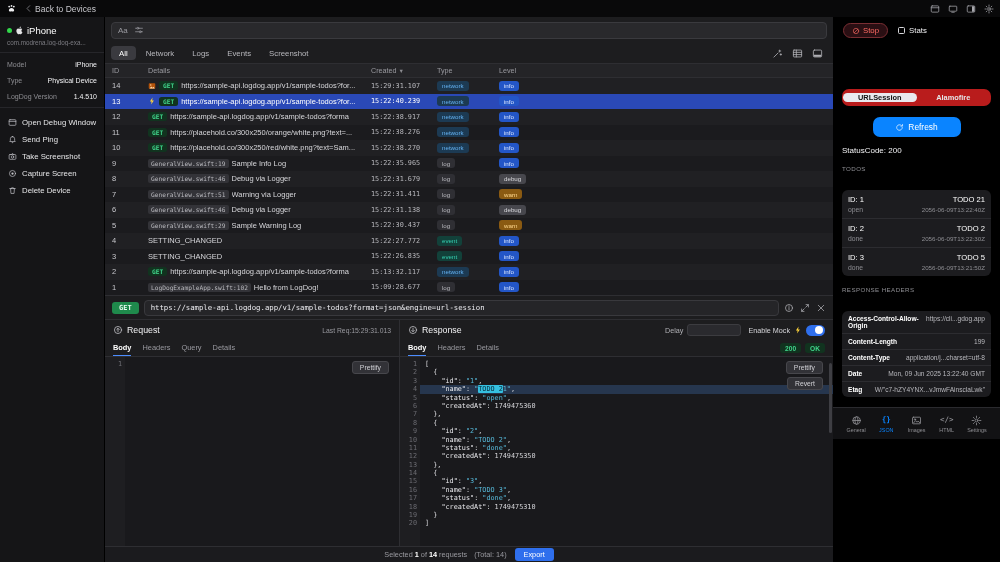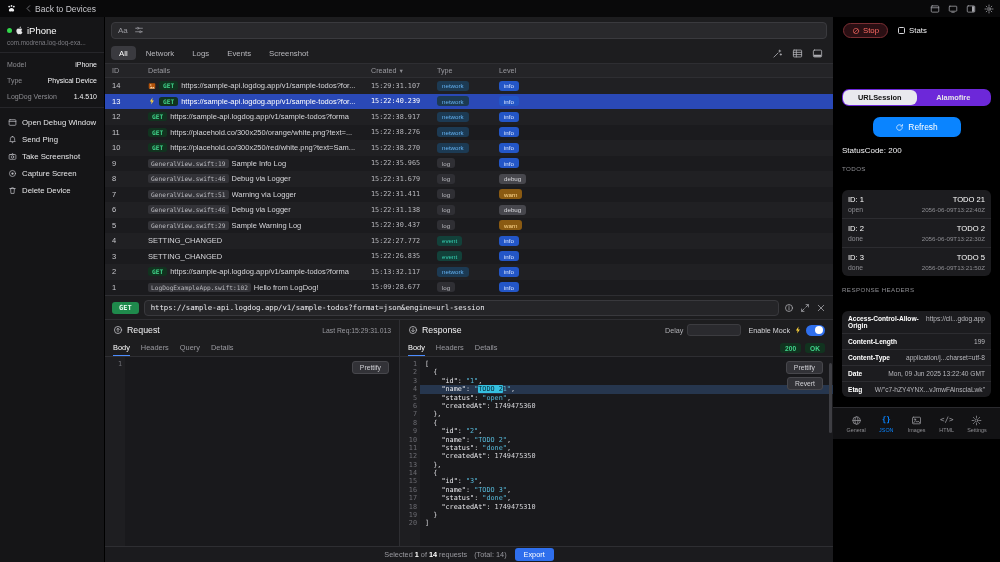--- a/index.html
+++ b/index.html
@@ -97,21 +97,21 @@
 .delay-input{width:54px;height:12px;background:#2a2a2e;border:1px solid #3c3c40;border-radius:3px;outline:none;color:#e5e5e7;font-size:7px;padding:0 4px;}
 .mock-label{font-size:7.2px;color:#d6d6da;margin-left:3px;}
 .bolt{width:8px;height:8px;}
 .toggle{width:19px;height:11px;border-radius:6px;background:#3a3a3e;position:relative;display:inline-block;flex:0 0 auto;}
 .toggle.on{background:#2f6fed;}
 .knob{position:absolute;top:1.5px;width:8px;height:8px;border-radius:50%;background:#fff;left:2px;}
 .toggle.on .knob{left:auto;right:2px;}
 .panel-tabs{height:17px;display:flex;align-items:center;justify-content:space-between;padding:0 8px;border-bottom:1px solid #2e2e32;flex:0 0 auto;}
 .pt-left{display:flex;gap:11px;height:100%;align-items:stretch;}
 .ptab{font-size:7.4px;color:#9a9aa0;display:flex;align-items:center;border-bottom:1.5px solid transparent;}
-.ptab.active{color:#fff;border-bottom-color:#4c8dff;}
+.ptab.active{color:#fff;border-bottom-color:#4c8dff;font-weight:bold;}
 .pt-right{display:flex;gap:4px;align-items:center;}
 .scode{font-size:6.6px;font-weight:bold;color:#41d68c;background:#11331f;padding:1.5px 5px;border-radius:3px;}
 .editor{flex:1;display:flex;position:relative;background:#19191c;min-height:0;overflow:hidden;}
 .gutter{width:20px;flex:0 0 auto;background:#1e1e21;color:#6c6c72;font-family:"DejaVu Sans Mono",monospace;font-size:6.8px;line-height:8.4px;text-align:right;padding:3px 3px 0 0;}
 .gln{height:8.4px;}
 .code{flex:1;font-family:"DejaVu Sans Mono",monospace;font-size:6.8px;line-height:8.4px;padding-top:3px;color:#d6d6da;white-space:pre;overflow:hidden;min-width:0;}
 .line{height:8.4px;padding-left:5px;}
 .line.hl{background:rgba(62,110,171,.35);}
 .j-key{color:#e8e8ec;}
 .j-str{color:#56b8d8;}
@@ -126,21 +126,21 @@
 .sb-text .total-note{margin-left:5px;}
 .export{background:#2f6fed;color:#fff;font-size:7.3px;padding:2px 9px;border-radius:3px;}
 
 .device-panel{width:167px;flex:0 0 auto;background:#000;display:flex;flex-direction:column;}
 .ctrlrow{height:27px;display:flex;align-items:center;gap:10px;padding:0 10px;flex:0 0 auto;}
 .stop{display:flex;align-items:center;gap:3px;background:#2a0f13;border:1px solid #7a2e33;color:#ff6b63;font-size:7.8px;padding:2px 8px;border-radius:9px;}
 .stop .icon{width:8px;height:8px;}
 .stats{display:flex;align-items:center;gap:4px;font-size:7.8px;color:#f2f2f4;cursor:pointer;}
 .cbox{width:7px;height:7px;border:1px solid #d6d6da;border-radius:1.5px;display:inline-block;}
 .screen{flex:1;padding:0 9px;display:flex;flex-direction:column;min-height:0;}
-.segmented{margin-top:45px;display:flex;background:#6d28d9;border-radius:7px;padding:1px;height:17px;flex:0 0 auto;}
+.segmented{margin-top:45px;display:flex;background:#b91c1c;border-radius:7px;padding:1px;height:17px;flex:0 0 auto;align-items:center;}
 .segment{flex:1;font-size:7.4px;color:#e5e5e7;border-radius:6px;display:flex;align-items:center;justify-content:center;font-weight:bold;}
 .segment.active{background:#e9e9ee;color:#111;}
 .refresh{margin:11px auto 0;width:88px;height:20px;background:#0a84ff;border-radius:7px;color:#fff;font-size:8.4px;display:flex;align-items:center;justify-content:center;gap:4px;flex:0 0 auto;}
 .refresh .icon{width:9px;height:9px;}
 .statuscode{margin-top:9px;font-size:8px;color:#f2f2f4;}
 .section-label{margin-top:10px;font-size:6.2px;color:#8e8e93;letter-spacing:.4px;}
 .group{margin-top:18px;background:#1c1c1f;border-radius:6px;overflow:hidden;flex:0 0 auto;}
 .group>*:last-child{border-bottom:none;}
 .todo-row{display:flex;justify-content:space-between;align-items:flex-start;padding:5px 6px;border-bottom:1px solid #2c2c30;gap:4px;}
 .t-id{font-size:7.6px;color:#fff;}

